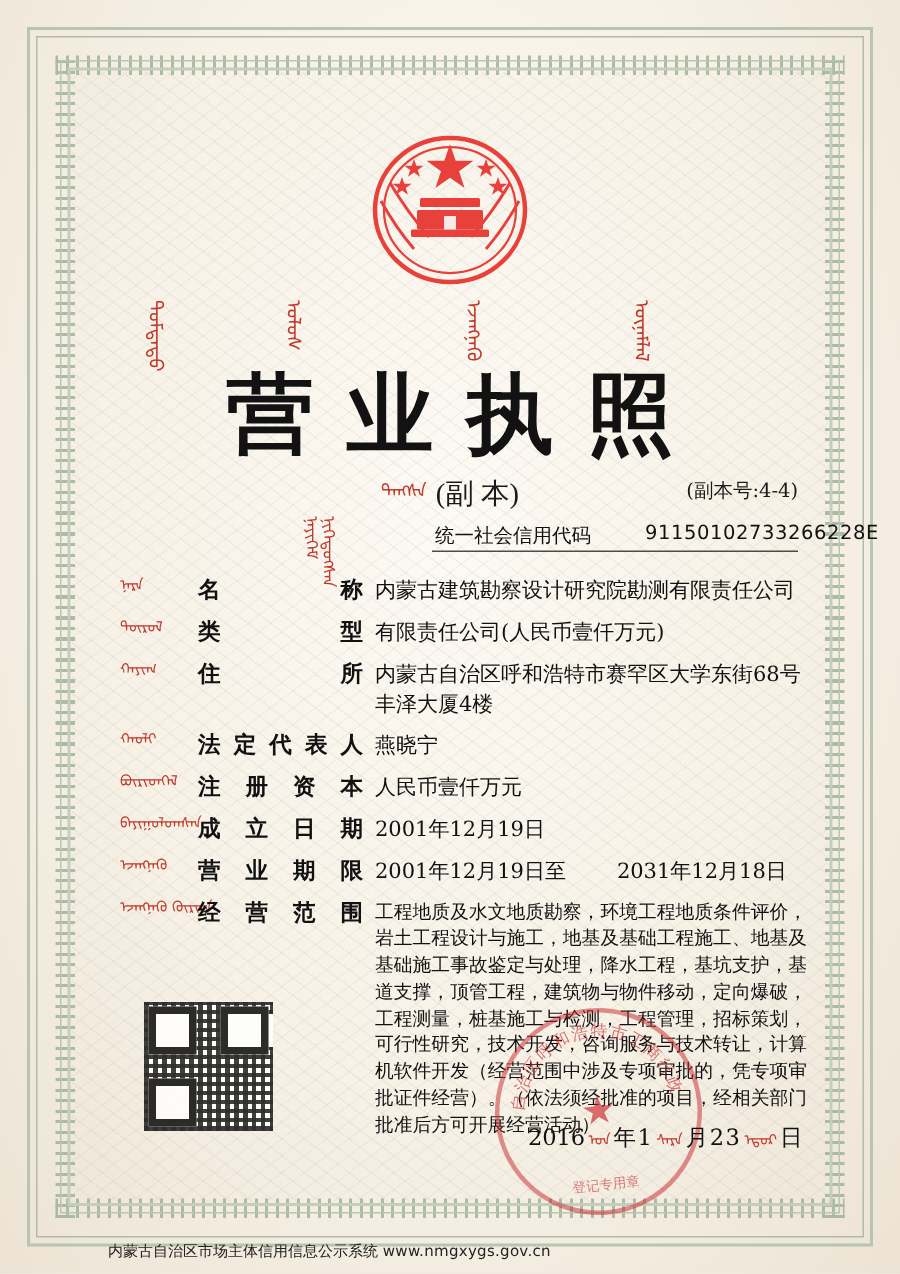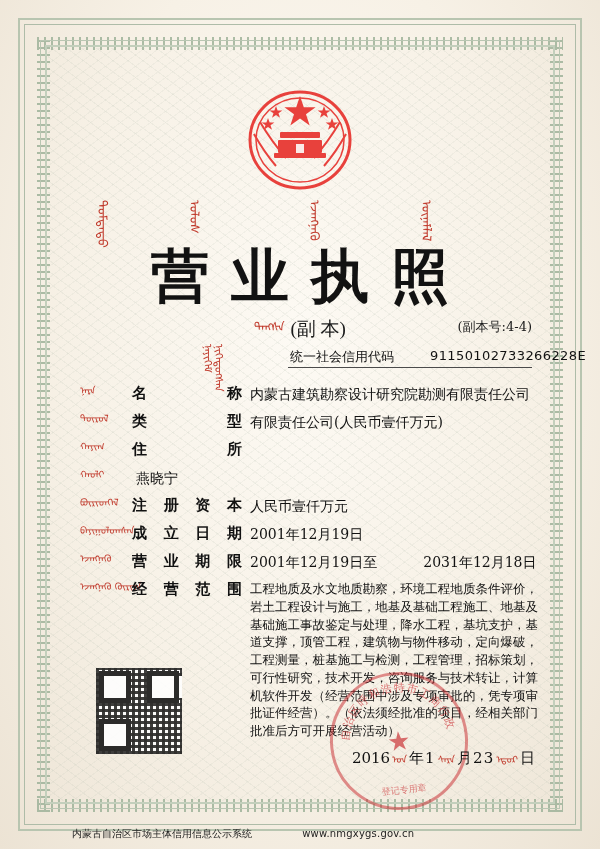--- a/index.html
+++ b/index.html
@@ -214,21 +214,21 @@
     color: #111;
     padding-left: 4px;
   }
   .row .val.small {
     font-size: 12.5px;
     line-height: 1.42;
     text-align: justify;
   }
   .row.term .val {
     display: flex;
-    gap: 46px;
+    gap: 34px;
     text-align: right;
   }
 
   
   .qr {
     position: absolute;
     left: 96px;
     top: 668px;
     width: 86px;
     height: 86px;
@@ -321,21 +321,21 @@
     left: 72px;
     top: 4px;
     white-space: nowrap;
   }
   .footer .right {
     position: absolute;
     right: 78px;
     top: 4px;
     white-space: nowrap;
   }
-  .footer .url { letter-spacing: .2px; margin-left: 47px; }
+  .footer .url { letter-spacing: .2px; }
 </style>
 </head>
 <body>
 
 <div class="page">
 
   <div class="frame-outer"></div>
   <div class="frame-greek"></div>
   <div class="frame-greek2"></div>
   <div class="frame-inner"></div>
@@ -400,24 +400,26 @@
 
     <div class="row">
       <span class="mg">ᠲᠥᠷᠥᠯ</span>
       <span class="lbl">类　型</span>
       <span class="val">有限责任公司(人民币壹仟万元)</span>
     </div>
 
     <div class="row">
       <span class="mg">ᠬᠠᠶᠢᠭ</span>
       <span class="lbl">住　所</span>
+      <span class="val">内蒙古自治区呼和浩特市赛罕区大学东街68号丰泽大厦4楼</span>
     </div>
 
     <div class="row">
       <span class="mg">ᠬᠠᠤᠯᠢ</span>
+      <span class="lbl">法定代表人</span>
       <span class="val">燕晓宁</span>
     </div>
 
     <div class="row">
       <span class="mg">ᠪᠦᠷᠢᠳᠬᠡᠯ</span>
       <span class="lbl">注册资本</span>
       <span class="val">人民币壹仟万元</span>
     </div>
 
     <div class="row">

